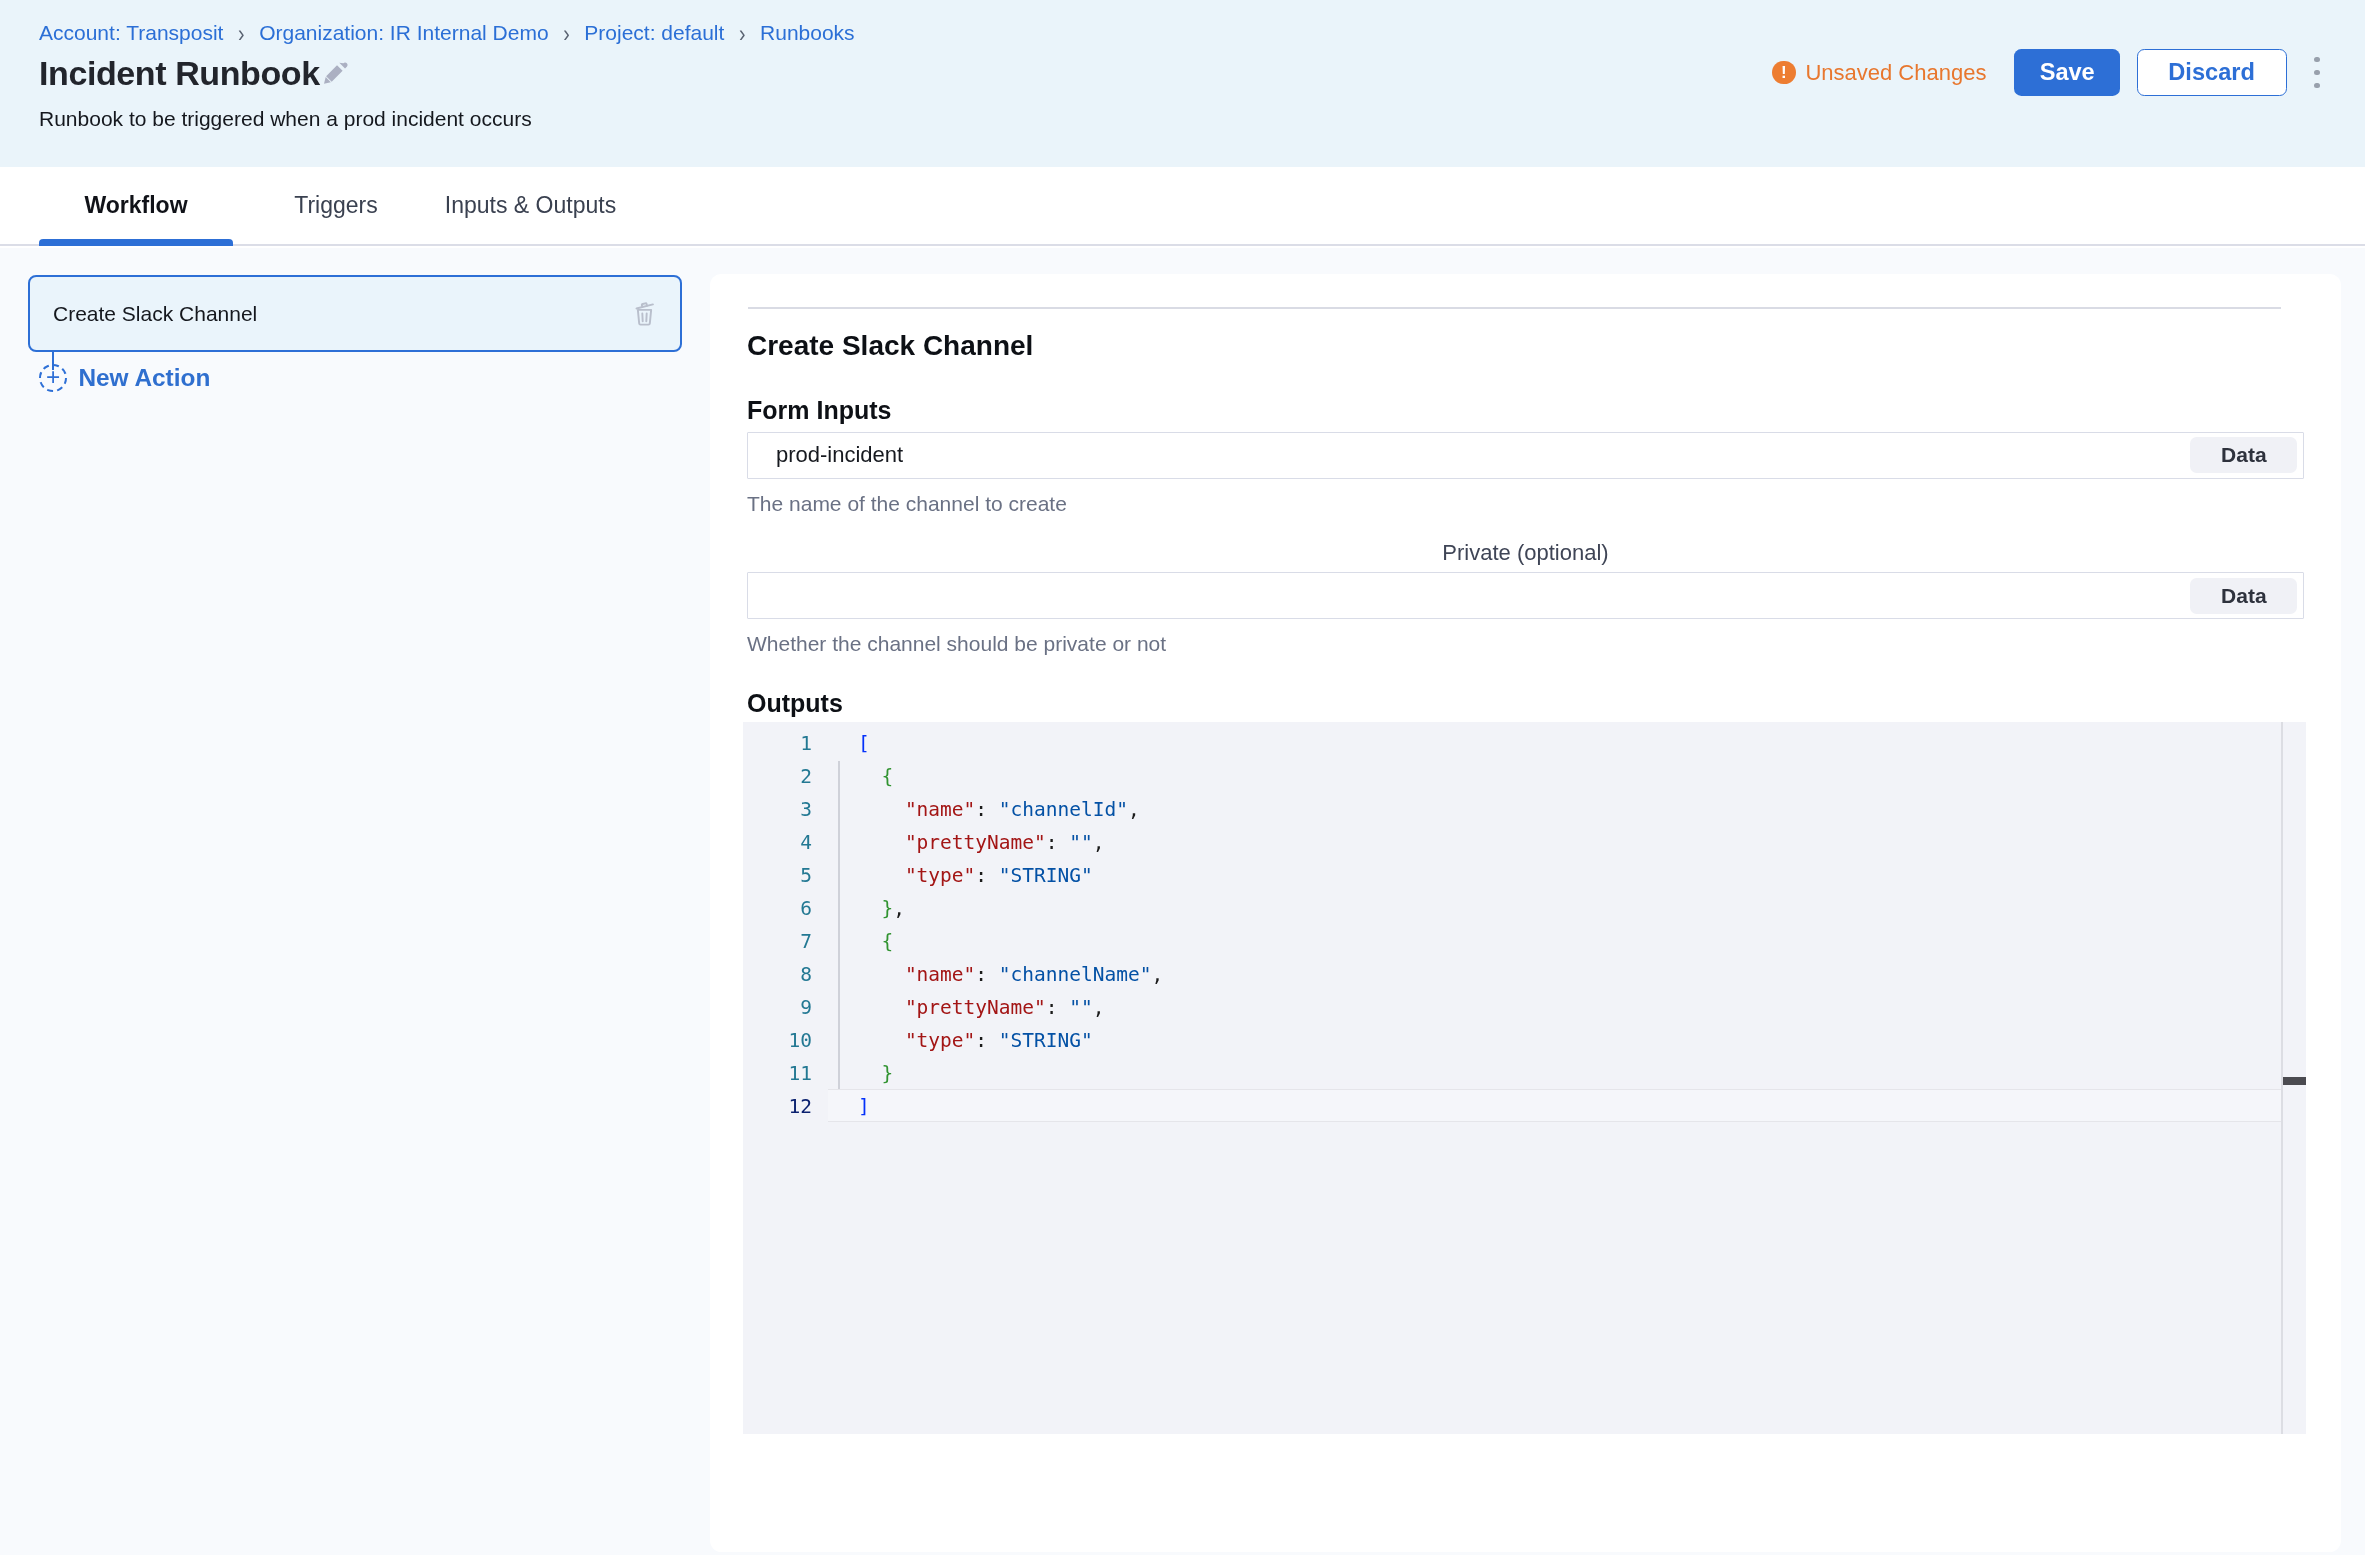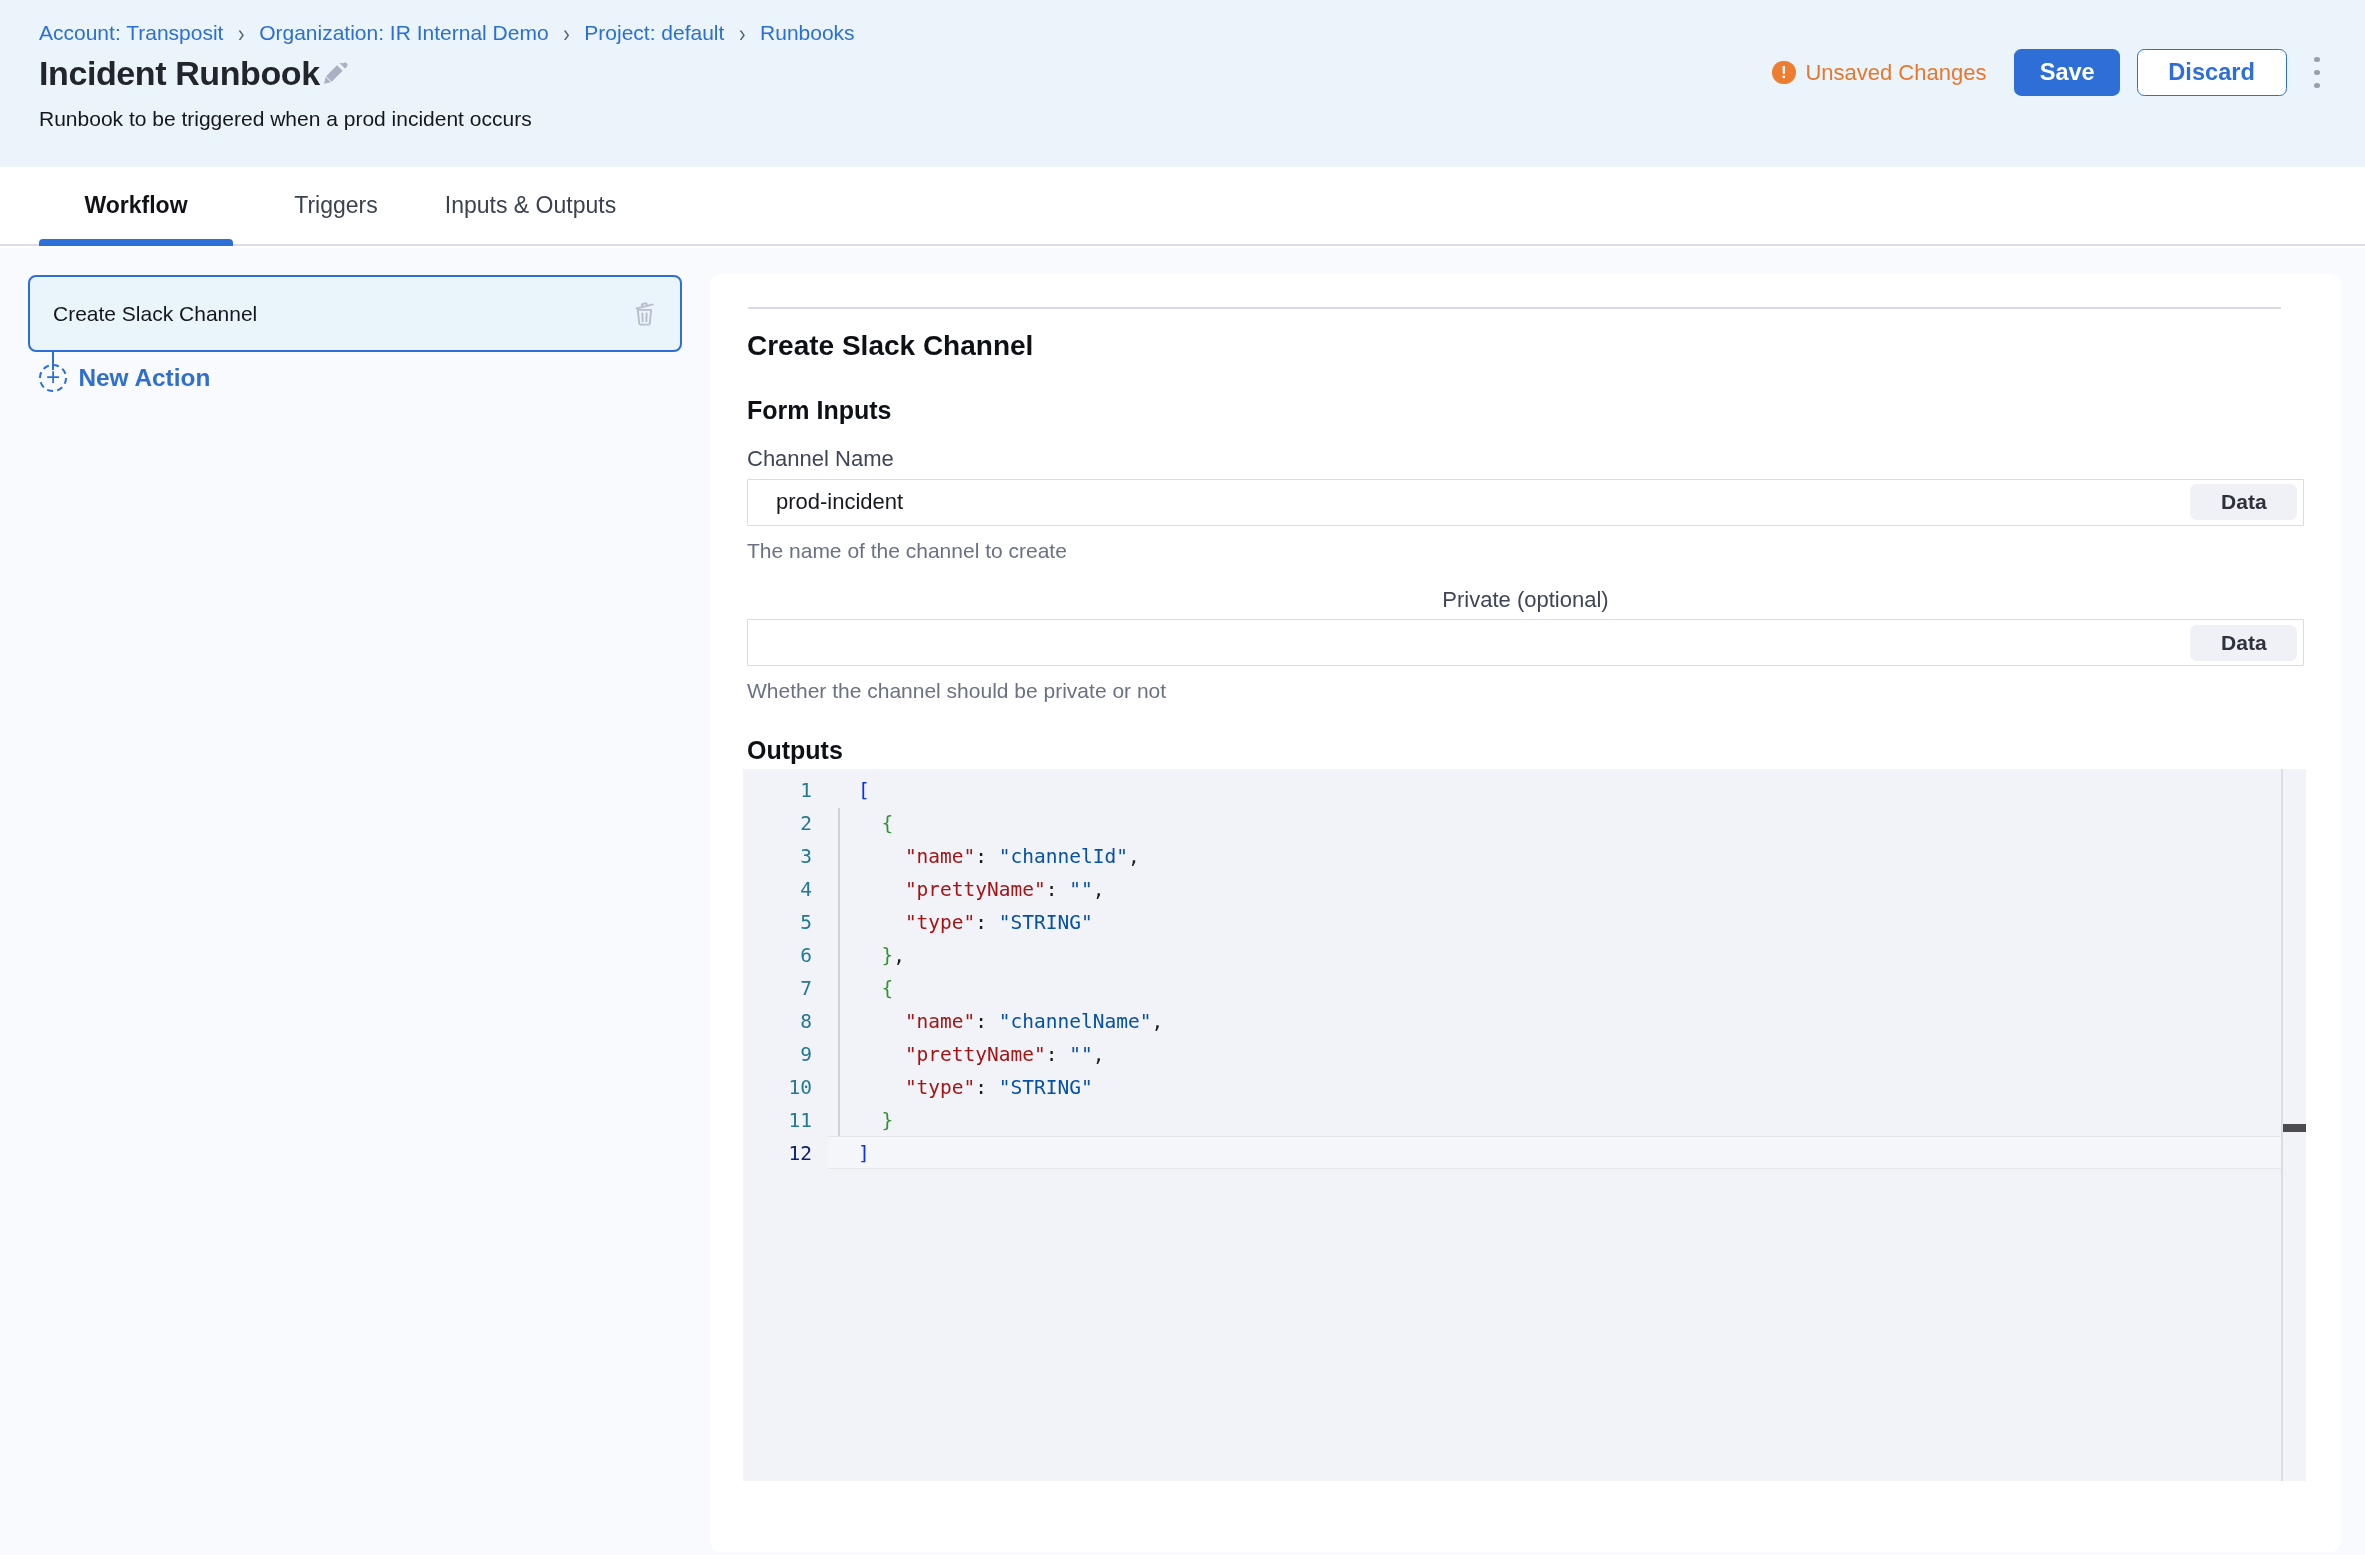--- a/index.html
+++ b/index.html
@@ -171,21 +171,20 @@
       </div>
     </div>
 
     <div class="detail-card">
       <div class="rule"></div>
 
       <div class="detail-heading">Create Slack Channel</div>
 
       <div class="section-heading">Form Inputs</div>
 
-      <div class="field-label">Channel Name</div>
       <div class="input-wrap">
         <span class="input-value">prod-incident</span>
         <button class="data-btn">Data</button>
       </div>
       <div class="field-helper">The name of the channel to create</div>
 
       <div class="field-label second">Private (optional)</div>
       <div class="input-wrap">
         <span class="input-value"></span>
         <button class="data-btn">Data</button>

